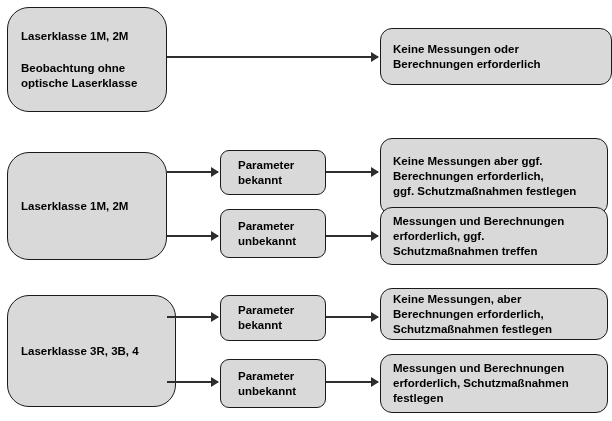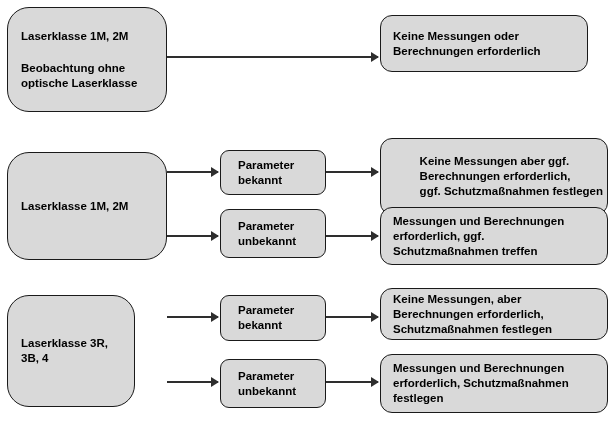--- a/index.html
+++ b/index.html
@@ -59,54 +59,54 @@
 <div id="canvas">
 
   <div class="node node-left" style="left:7px; top:7px; width:160px; height:105px;">
     <div class="stack">
       <span>Laserklasse 1M, 2M</span>
       <span class="subtitle">Beobachtung ohne
 optische Laserklasse</span>
     </div>
   </div>
 
-  <div class="node node-right" style="left:380px; top:15px; width:208px; height:57px;">
+  <div class="node node-right" style="left:380px; top:28px; width:232px; height:57px;">
     <span>Keine Messungen oder
 Berechnungen erforderlich</span>
   </div>
 
   <div class="node node-left" style="left:7px; top:152px; width:160px; height:108px;">
     <div class="stack">
       <span>Laserklasse 1M, 2M</span>
     </div>
   </div>
 
   <div class="node node-param" style="left:220px; top:150px; width:106px; height:45px;">
     <span>Parameter
 bekannt</span>
   </div>
 
-  <div class="node node-right" style="left:380px; top:138px; width:228px; height:77px;justify-content:flex-end;">
+  <div class="node node-right" style="left:380px; top:138px; width:228px; height:77px;">
     <span>Keine Messungen aber ggf.
 Berechnungen erforderlich,
 ggf. Schutzmaßnahmen festlegen</span>
   </div>
 
   <div class="node node-param" style="left:220px; top:209px; width:106px; height:49px;">
     <span>Parameter
 unbekannt</span>
   </div>
 
   <div class="node node-right" style="left:380px; top:207px; width:228px; height:58px;">
     <span>Messungen und Berechnungen
 erforderlich, ggf.
 Schutzmaßnahmen treffen</span>
   </div>
 
-  <div class="node node-left" style="left:7px; top:295px; width:128px; height:112px;">
+  <div class="node node-left" style="left:7px; top:295px; width:169px; height:112px;">
     <span>Laserklasse 3R, 3B, 4</span>
   </div>
 
   <div class="node node-param" style="left:220px; top:295px; width:106px; height:46px;">
     <span>Parameter
 bekannt</span>
   </div>
 
   <div class="node node-right" style="left:380px; top:288px; width:228px; height:52px;">
     <span>Keine Messungen, aber

